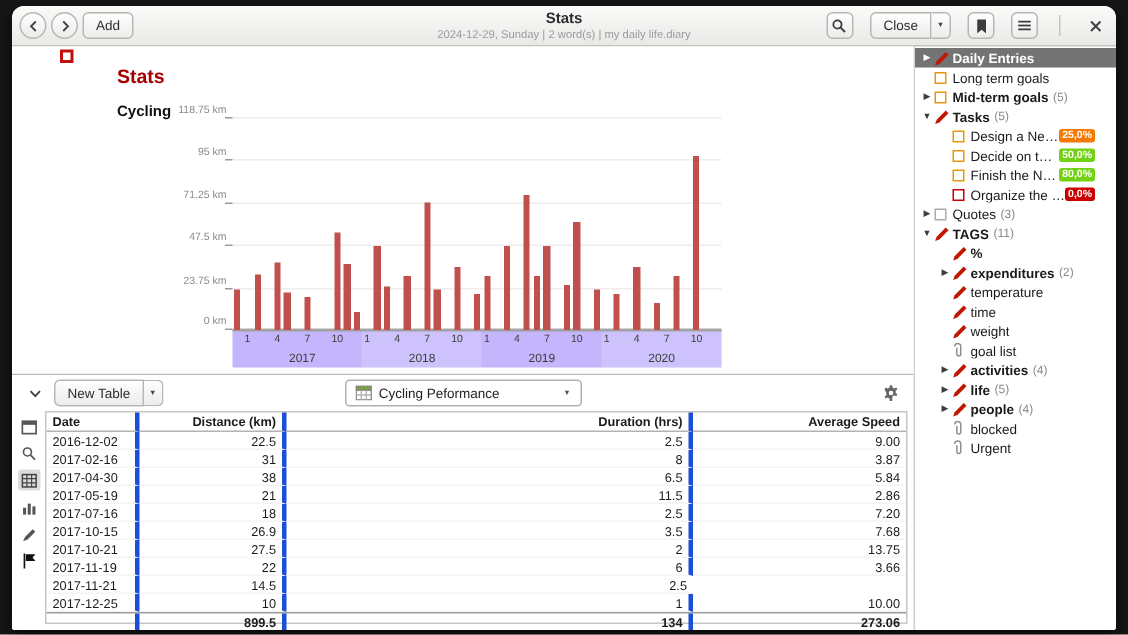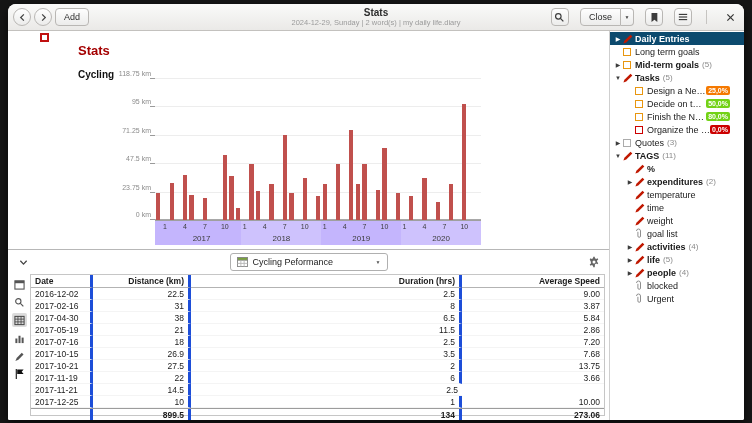--- a/index.html
+++ b/index.html
@@ -65,21 +65,21 @@
   .td{padding:0 4px;height:13px;line-height:13px;border-right:3px solid #1d4ed8;overflow:hidden;white-space:nowrap;}
   .td:last-child{border-right:none;}
   .td.num{text-align:right;}
   .thead .td{font-weight:bold;border-bottom:1px solid #b3b3b3;}
   .trowt .td{height:12px;line-height:12px;border-bottom:1px solid #f4f4f4;}
   .tfoot{margin-top:auto;border-top:1px solid #9c9c9c;font-weight:bold;}
 
   
   .trow{display:flex;align-items:center;height:13px;padding-left:3px;font-size:9px;color:#1a1a1a;white-space:nowrap;overflow:hidden;}
   .trow.lvl1{padding-left:15px;}
-  .trow.sel{background:#0c4a6e;color:#fff;}
+  .trow.sel{background:#737373;color:#fff;}
   .trow.bold .tlabel{font-weight:bold;}
   .expander{width:10px;flex:0 0 10px;font-size:6px;color:#3d3d3d;text-align:center;}
   .trow.sel .expander{color:#fff;}
   .ti{width:12px;flex:0 0 12px;display:inline-flex;align-items:center;}
   .cb{width:6px;height:6px;border:1.5px solid;background:#fff;box-sizing:content-box;display:inline-block;}
   .tlabel{overflow:hidden;text-overflow:ellipsis;}
   .tcount{font-size:8px;color:#8a8a8a;margin-left:3px;}
   .tbadge{margin-left:auto;margin-right:14px;font-size:7px;font-weight:bold;color:#fff;padding:0 2px;border-radius:2px;line-height:9px;}
 </style>
 </head>
@@ -225,20 +225,24 @@
           </div>
         </div>
 
         <div class="bottom">
           <div class="ptoolbar">
             <button class="btn icon-btn flat">
               <svg width="9" height="9" viewBox="0 0 10 10">
                   <path d="M1.5 3 5 6.8 8.5 3" stroke="#444" fill="none" stroke-width="1.4"></path>
                 </svg>
             </button>
+            <div class="split">
+              <button class="btn">New Table</button>
+              <button class="btn">▼</button>
+            </div>
             <div class="combo">
               <svg width="11" height="10" viewBox="0 0 12 11">
                   <rect x="0.5" y="0.5" width="11" height="10" fill="#fff" stroke="#888"></rect>
                   <rect x="0.5" y="0.5" width="11" height="3" fill="#79a23c" stroke="#888"></rect>
                   <path d="M4.2 3.5v7M7.8 3.5v7M0.5 7h11" stroke="#b5b5b5" fill="none"></path>
                 </svg>
               <span>Cycling Peformance</span>
               <span class="carr">▼</span>
             </div>
             <button class="btn icon-btn flat gear-btn">

